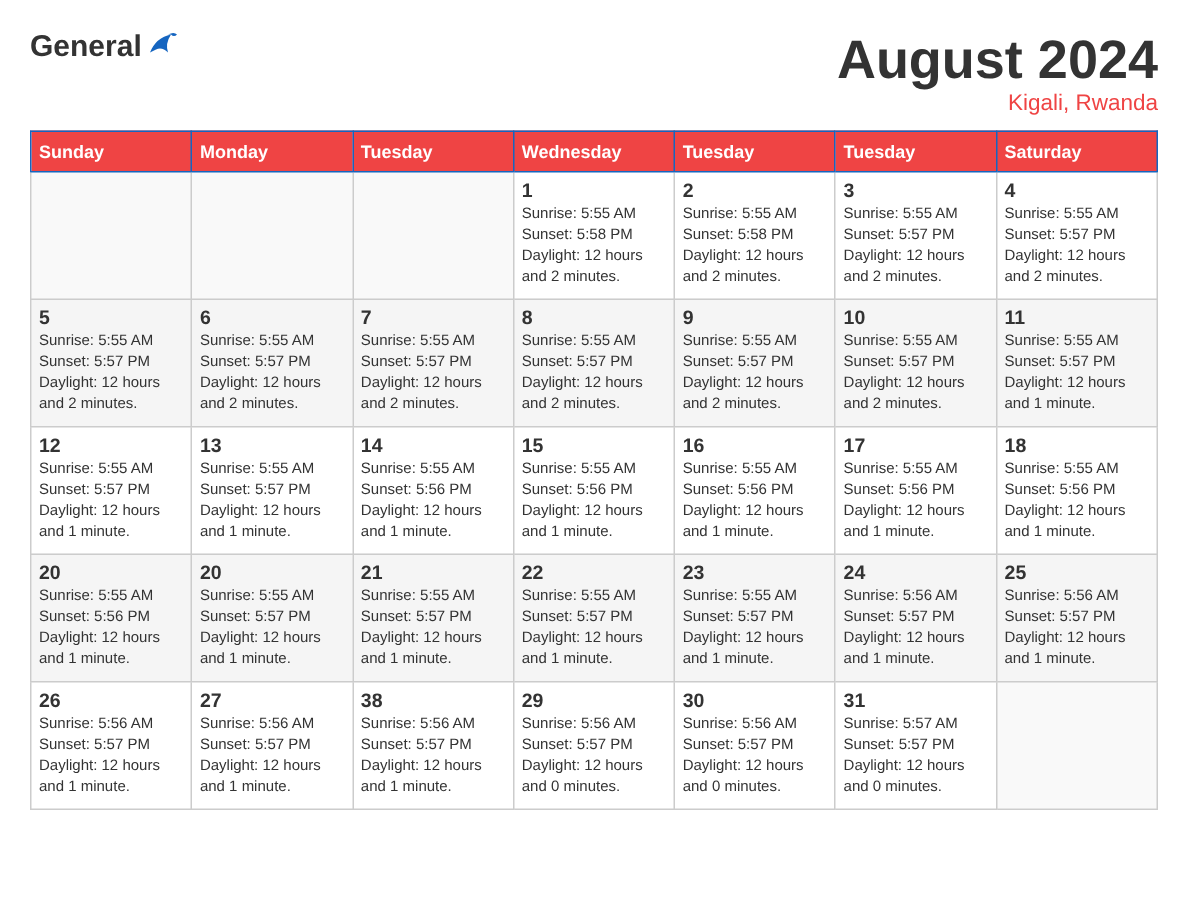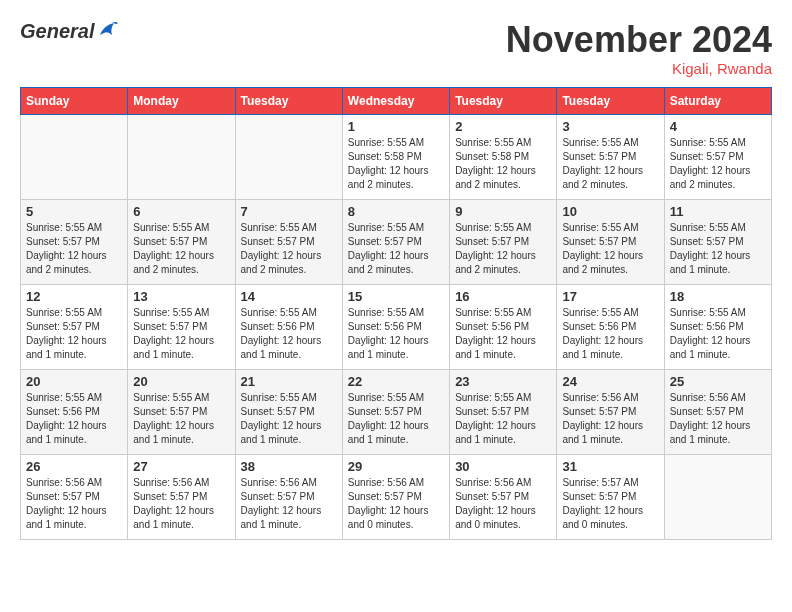--- a/index.html
+++ b/index.html
@@ -64,21 +64,20 @@
       color: #333;
       font-size: 10px;
       line-height: 1.4;
     }
     .empty-cell {
       background: #f9f9f9;
     }
     .logo-wrapper {
       display: flex;
       align-items: flex-end;
-      font-style: italic;
     }
     .logo-general {
       font-size: 20px;
       font-weight: bold;
       color: #333;
     }
     .logo-blue {
       font-size: 20px;
       font-weight: bold;
       color: #1565c0;
@@ -93,21 +92,21 @@
       <div style="display:flex; align-items:center;">
         <span class="logo-general">General</span>
         <svg width="22" height="18" viewBox="0 0 22 18" style="margin-left:2px; margin-top:-4px;">
           <path d="M4 14 Q8 4 18 2 Q14 8 16 14 Q12 10 8 12 Z" fill="#1565c0"></path>
           <path d="M16 2 Q20 0 22 2 Q20 4 18 2 Z" fill="#1565c0"></path>
         </svg>
       </div>
     </div>
   </div>
   <div class="title-block">
-    <div class="month-title">November 2024</div>
+    <div class="month-title">August 2024</div>
     <div class="location">Kigali, Rwanda</div>
   </div>
 </div>
 
 <table>
   <thead>
     <tr>
       <th>Sunday</th>
       <th>Monday</th>
       <th>Tuesday</th>

